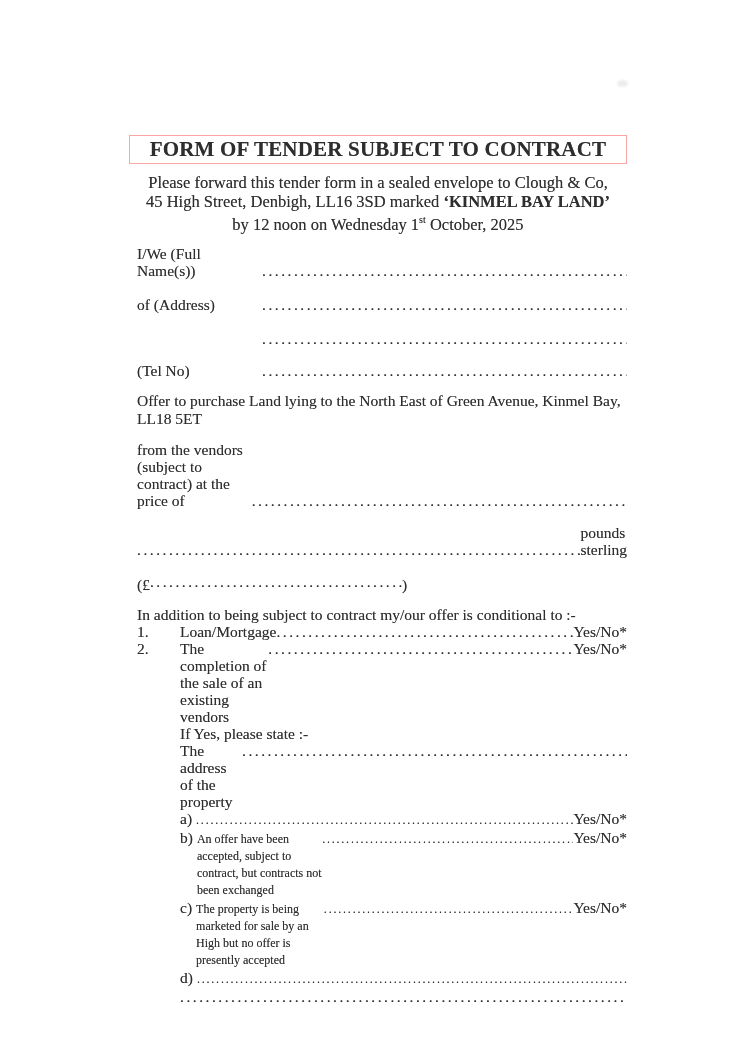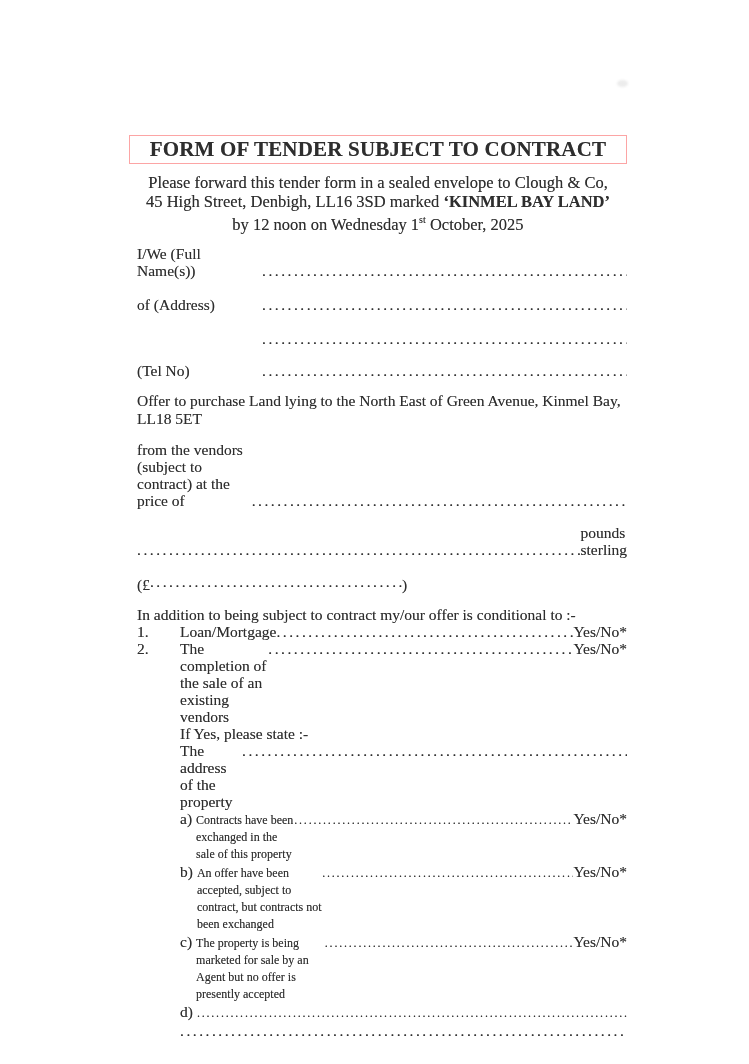--- a/index.html
+++ b/index.html
@@ -159,35 +159,34 @@
 
       <div class="sub">If Yes, please state :-</div>
 
       <div class="subrow">
         <span>The address of the property </span>
         <span class="dots">......................................................................................................................................................................</span>
       </div>
 
       <div class="subrow">
         <span class="sub-letter">a)</span>
-        <span class="sub-text">Contracts have been exchanged in the sale of this property</span>
         <span class="dots small">......................................................................................................................................................................</span>
         <span class="yesno">Yes/No*</span>
       </div>
 
       <div class="subrow">
         <span class="sub-letter">b)</span>
         <span class="sub-text">An offer have been accepted, subject to contract, but contracts not been exchanged</span>
         <span class="dots small">......................................................................................................................................................................</span>
         <span class="yesno">Yes/No*</span>
       </div>
 
       <div class="subrow">
         <span class="sub-letter">c)</span>
-        <span class="sub-text">The property is being marketed for sale by an Agent but no offer is presently accepted</span>
+        <span class="sub-text">The property is being marketed for sale by an High but no offer is presently accepted</span>
         <span class="dots small">......................................................................................................................................................................</span>
         <span class="yesno">Yes/No*</span>
       </div>
 
       <div class="subrow">
         <span class="sub-letter">d)</span>
         <span class="dots small">......................................................................................................................................................................</span>
       </div>
 
       <div class="subrow">

